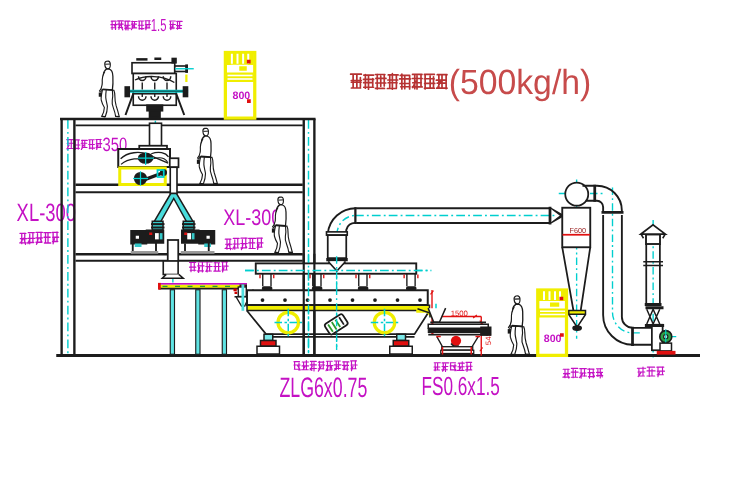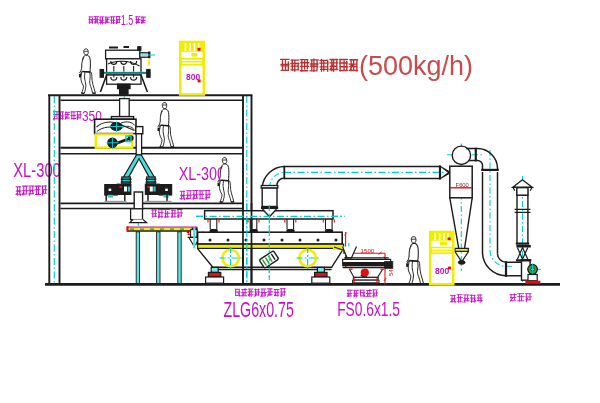--- a/index.html
+++ b/index.html
@@ -1,17 +1,17 @@
 <!DOCTYPE html>
 <html><head>
 <meta charset="utf-8">
 <style>
 html,body{margin:0;padding:0;background:#fff;}
 #stage{position:relative;width:600px;height:403px;overflow:hidden;background:#fff;
- font-family:"Liberation Sans",sans-serif;border-radius:29px;}
+ font-family:"Liberation Sans",sans-serif;}
 svg{position:absolute;left:0;top:0;}
 </style>
 </head>
 <body>
 <div id="stage">
 <svg width="600" height="403" viewBox="0 0 600 403">
 <defs>
  <g id="man" stroke="#1a1a1a" fill="none">
   <path d="M9.2 1.2 C8.0 1.6 7.6 2.8 7.9 4.3 C8.1 5.9 8.6 7.0 9.8 7.2 C11.2 7.4 12.0 6.6 12.2 5.0 C12.4 3.2 11.9 1.4 10.7 1.1 Z" stroke-width="0.9" fill="#fff"></path>
   <line x1="8.2" y1="3.6" x2="12.1" y2="3.4" stroke-width="0.8"></line>

